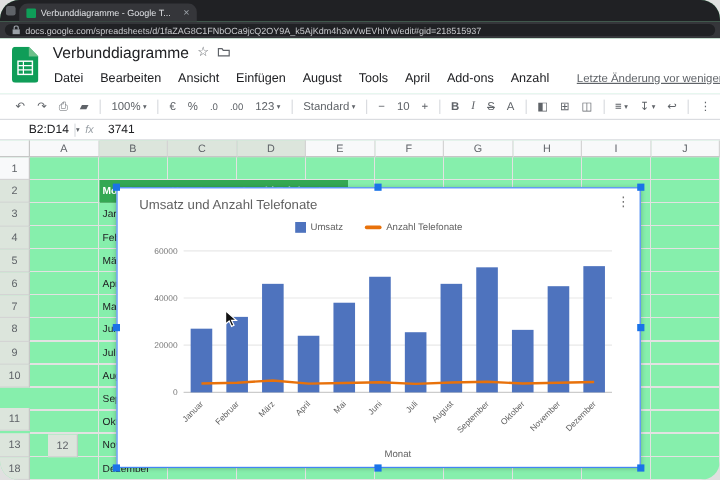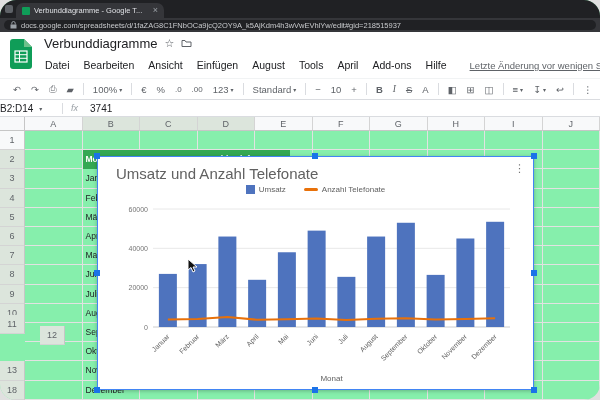--- a/index.html
+++ b/index.html
@@ -39,21 +39,21 @@
   .tb-item.i{font-style:italic;font-family:"Liberation Serif",serif;}
   .tb-item.s{text-decoration:line-through;}
   .tb-item.a{background:linear-gradient(#e06666,#e06666) 5px 15px/9px 2px no-repeat;}
   .tb-item.tiny{font-size:8px;}
   .caret{font-size:6px;margin-left:2px;color:#5f6368;}
   .tb-sep{width:1px;height:12px;background:#dadce0;margin:0 4px;flex:none;}
 
   
   .fbar{position:absolute;left:0;top:100px;width:600px;height:17px;background:#fff;
         border-bottom:1px solid #dadce0;display:flex;align-items:center;box-sizing:border-box;}
-  .range-box{width:62px;padding-left:0;font-size:10px;color:#202124;display:flex;align-items:center;gap:4px;box-sizing:border-box;}
+  .range-box{width:62px;padding-left:24px;font-size:10px;color:#202124;display:flex;align-items:center;gap:4px;box-sizing:border-box;}
   .fbar-sep{width:1px;height:11px;background:#dadce0;}
   .fx{font-size:9px;font-style:italic;color:#9aa0a6;margin:0 12px 0 8px;}
   .fvalue{font-size:10px;color:#202124;}
 
   
   #grid{position:absolute;left:25px;top:131px;width:575px;height:269px;z-index:1;background:
     repeating-linear-gradient(to right,transparent 0,transparent 56.5px,#e2e2e2 56.5px,#e2e2e2 57.5px),
     repeating-linear-gradient(to bottom,transparent 0,transparent 18.2px,#e2e2e2 18.2px,#e2e2e2 19.2px);}
   .corner{position:absolute;left:0;top:117px;width:25px;height:14px;background:#f8f9fa;
           border-right:1px solid #c6c6c6;border-bottom:1px solid #c6c6c6;z-index:3;box-sizing:border-box;}
@@ -67,21 +67,21 @@
   .row-head.sel{background:#dce5dc;}
   .green-strip{position:absolute;left:82.5px;top:150.2px;width:207.5px;height:19.2px;z-index:2;overflow:hidden;}
   .gh-label{position:absolute;top:0;height:19.2px;line-height:19.2px;color:#fff;font-size:8.5px;
             font-weight:bold;white-space:nowrap;}
   .cell-month{position:absolute;left:82.5px;width:57.5px;height:19.2px;line-height:19.2px;font-size:8.5px;
               color:#202124;padding-left:3px;z-index:2;white-space:nowrap;overflow:hidden;box-sizing:border-box;}
 
   
   .chart-card{position:absolute;left:97px;top:156px;width:437px;height:234px;background:#fff;
               border:1px solid #4285f4;box-shadow:0 1px 4px rgba(0,0,0,.25);z-index:5;box-sizing:border-box;}
-  .chart-title{position:absolute;left:18px;top:8px;font-size:15px;color:#616161;white-space:nowrap;}
+  .chart-title{position:absolute;left:18px;top:8px;font-size:11px;color:#616161;white-space:nowrap;}
   .chart-menu{position:absolute;right:8px;top:5px;font-size:11px;color:#757575;}
   .legend{position:absolute;left:0;top:28px;width:100%;display:flex;justify-content:center;gap:18px;align-items:center;}
   .leg-item{display:flex;align-items:center;gap:4px;font-size:8px;color:#616161;}
   .sw-bar{width:9px;height:9px;flex:none;}
   .sw-line{width:14px;height:3px;border-radius:2px;flex:none;}
   .chart-svg{position:absolute;left:0;top:44px;}
   .handle{position:absolute;width:6px;height:6px;background:#1a73e8;z-index:6;}
   .cursor{position:absolute;left:187px;top:258px;z-index:10;}
 </style>
 </head>
@@ -129,21 +129,21 @@
     <div class="menu-row">
       <div class="menu-items">
           <span class="menu-item">Datei</span>
           <span class="menu-item">Bearbeiten</span>
           <span class="menu-item">Ansicht</span>
           <span class="menu-item">Einfügen</span>
           <span class="menu-item">August</span>
           <span class="menu-item">Tools</span>
           <span class="menu-item">April</span>
           <span class="menu-item">Add-ons</span>
-          <span class="menu-item">Hilfe</span>
+          <span class="menu-item">Anzahl</span>
         </div>
       <span class="last-edit">Letzte Änderung vor wenigen Sekunden</span>
     </div>
   </div>
 
   <div class="toolbar">
       <span class="tb-item">↶</span>
       <span class="tb-item">↷</span>
       <span class="tb-item">⎙</span>
       <span class="tb-item">▰</span>
@@ -266,22 +266,22 @@
     <div class="row-head" style="top: 131px;">1</div>
     <div class="row-head sel" style="top: 150.2px;">2</div>
     <div class="row-head sel" style="top: 169.4px;">3</div>
     <div class="row-head sel" style="top: 188.6px;">4</div>
     <div class="row-head sel" style="top: 207.8px;">5</div>
     <div class="row-head sel" style="top: 227px;">6</div>
     <div class="row-head sel" style="top: 246.2px;">7</div>
     <div class="row-head sel" style="top: 265.4px;">8</div>
     <div class="row-head sel" style="top: 284.6px;">9</div>
     <div class="row-head sel" style="top: 303.8px;">10</div>
-    <div class="row-head sel" style="top: 315px;">11</div>
-    <div class="row-head sel" style="top: 326px; margin-left: 40px;">12</div>
+    <div class="row-head sel" style="top: 340px;">11</div>
+    <div class="row-head sel" style="top: 362px; margin-left: 40px;">12</div>
     <div class="row-head sel" style="top: 361.4px;">13</div>
     <div class="row-head sel" style="top: 380.6px;">18</div>
     <div class="cell-month" style="top: 169.4px;">Januar</div>
     <div class="cell-month" style="top: 188.6px;">Februar</div>
     <div class="cell-month" style="top: 207.8px;">März</div>
     <div class="cell-month" style="top: 227px;">April</div>
     <div class="cell-month" style="top: 246.2px;">Mai</div>
     <div class="cell-month" style="top: 265.4px;">Juni</div>
     <div class="cell-month" style="top: 284.6px;">Juli</div>
     <div class="cell-month" style="top: 303.8px;">August</div>

